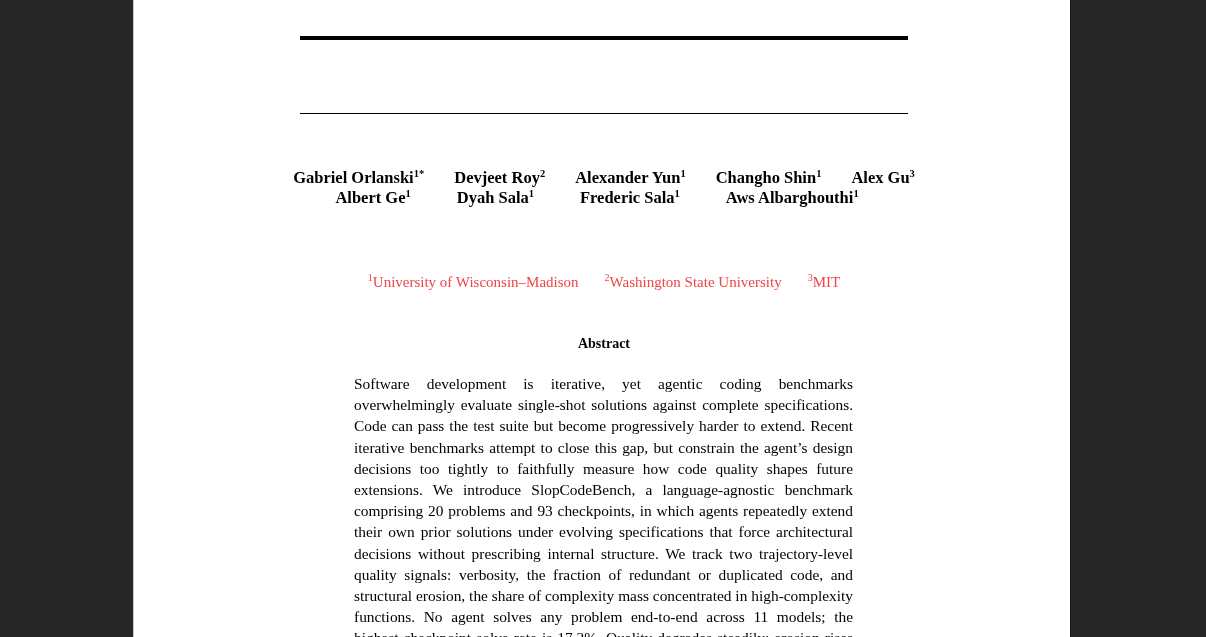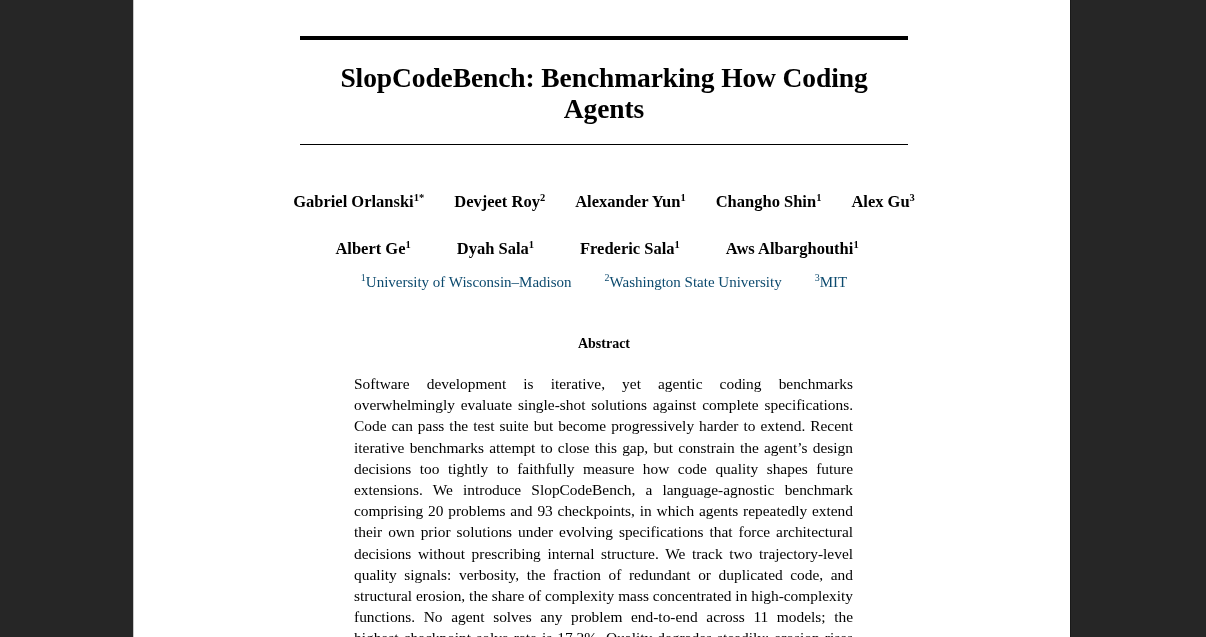--- a/index.html
+++ b/index.html
@@ -96,56 +96,56 @@
   .rule-thin {
     width: 100%;
     height: 1px;
     background: #000000;
   }
 
   
   .authors {
     position: absolute;
     left: 160px;
-    top: 192px;
+    top: 168px;
     width: 620px;
     text-align: left;
   }
   .author-row {
     display: flex;
     justify-content: center;
     align-items: baseline;
     font-family: "Liberation Serif", "DejaVu Serif", serif;
     font-weight: bold;
     font-size: 16.5px;
     color: #000000;
     white-space: nowrap;
   }
   .author-row-1 { gap: 30px; }
-  .author-row-2 { gap: 46px; margin-top: 27px; padding-right: 14px; }
+  .author-row-2 { gap: 46px; padding-right: 14px; }
   .author-name sup {
     font-size: 10.5px;
     font-weight: bold;
     vertical-align: super;
     line-height: 0;
   }
 
   
   .affiliations {
     position: absolute;
     left: 160px;
     top: 274px;
     width: 620px;
     display: flex;
     justify-content: center;
     align-items: baseline;
-    gap: 33px;
+    gap: 26px;
     font-family: "Liberation Serif", "DejaVu Serif", serif;
     font-size: 15px;
-    color: #0c4a6e;
+    color: #ef4444;
     white-space: nowrap;
   }
   .affiliation sup {
     font-size: 10px;
     vertical-align: super;
     line-height: 0;
   }
 
   
   .abstract-heading {
@@ -176,21 +176,21 @@
 </head>
 <body>
 
 <div class="viewport">
 
   <div class="page">
 
     <div class="title-block">
       <div class="rule-thick"></div>
       <h1 class="paper-title">
-        <span>SlopCodeBench: Benchmarking How Coding Agents</span><br>
+        <br>
       </h1>
       <div class="rule-thin-wrap">
         <div class="rule-thin"></div>
       </div>
     </div>
 
     <div class="authors">
       <div class="author-row author-row-1">
         <span class="author-name"><span>Gabriel Orlanski</span><sup>1*</sup></span>
         <span class="author-name"><span>Devjeet Roy</span><sup>2</sup></span>

